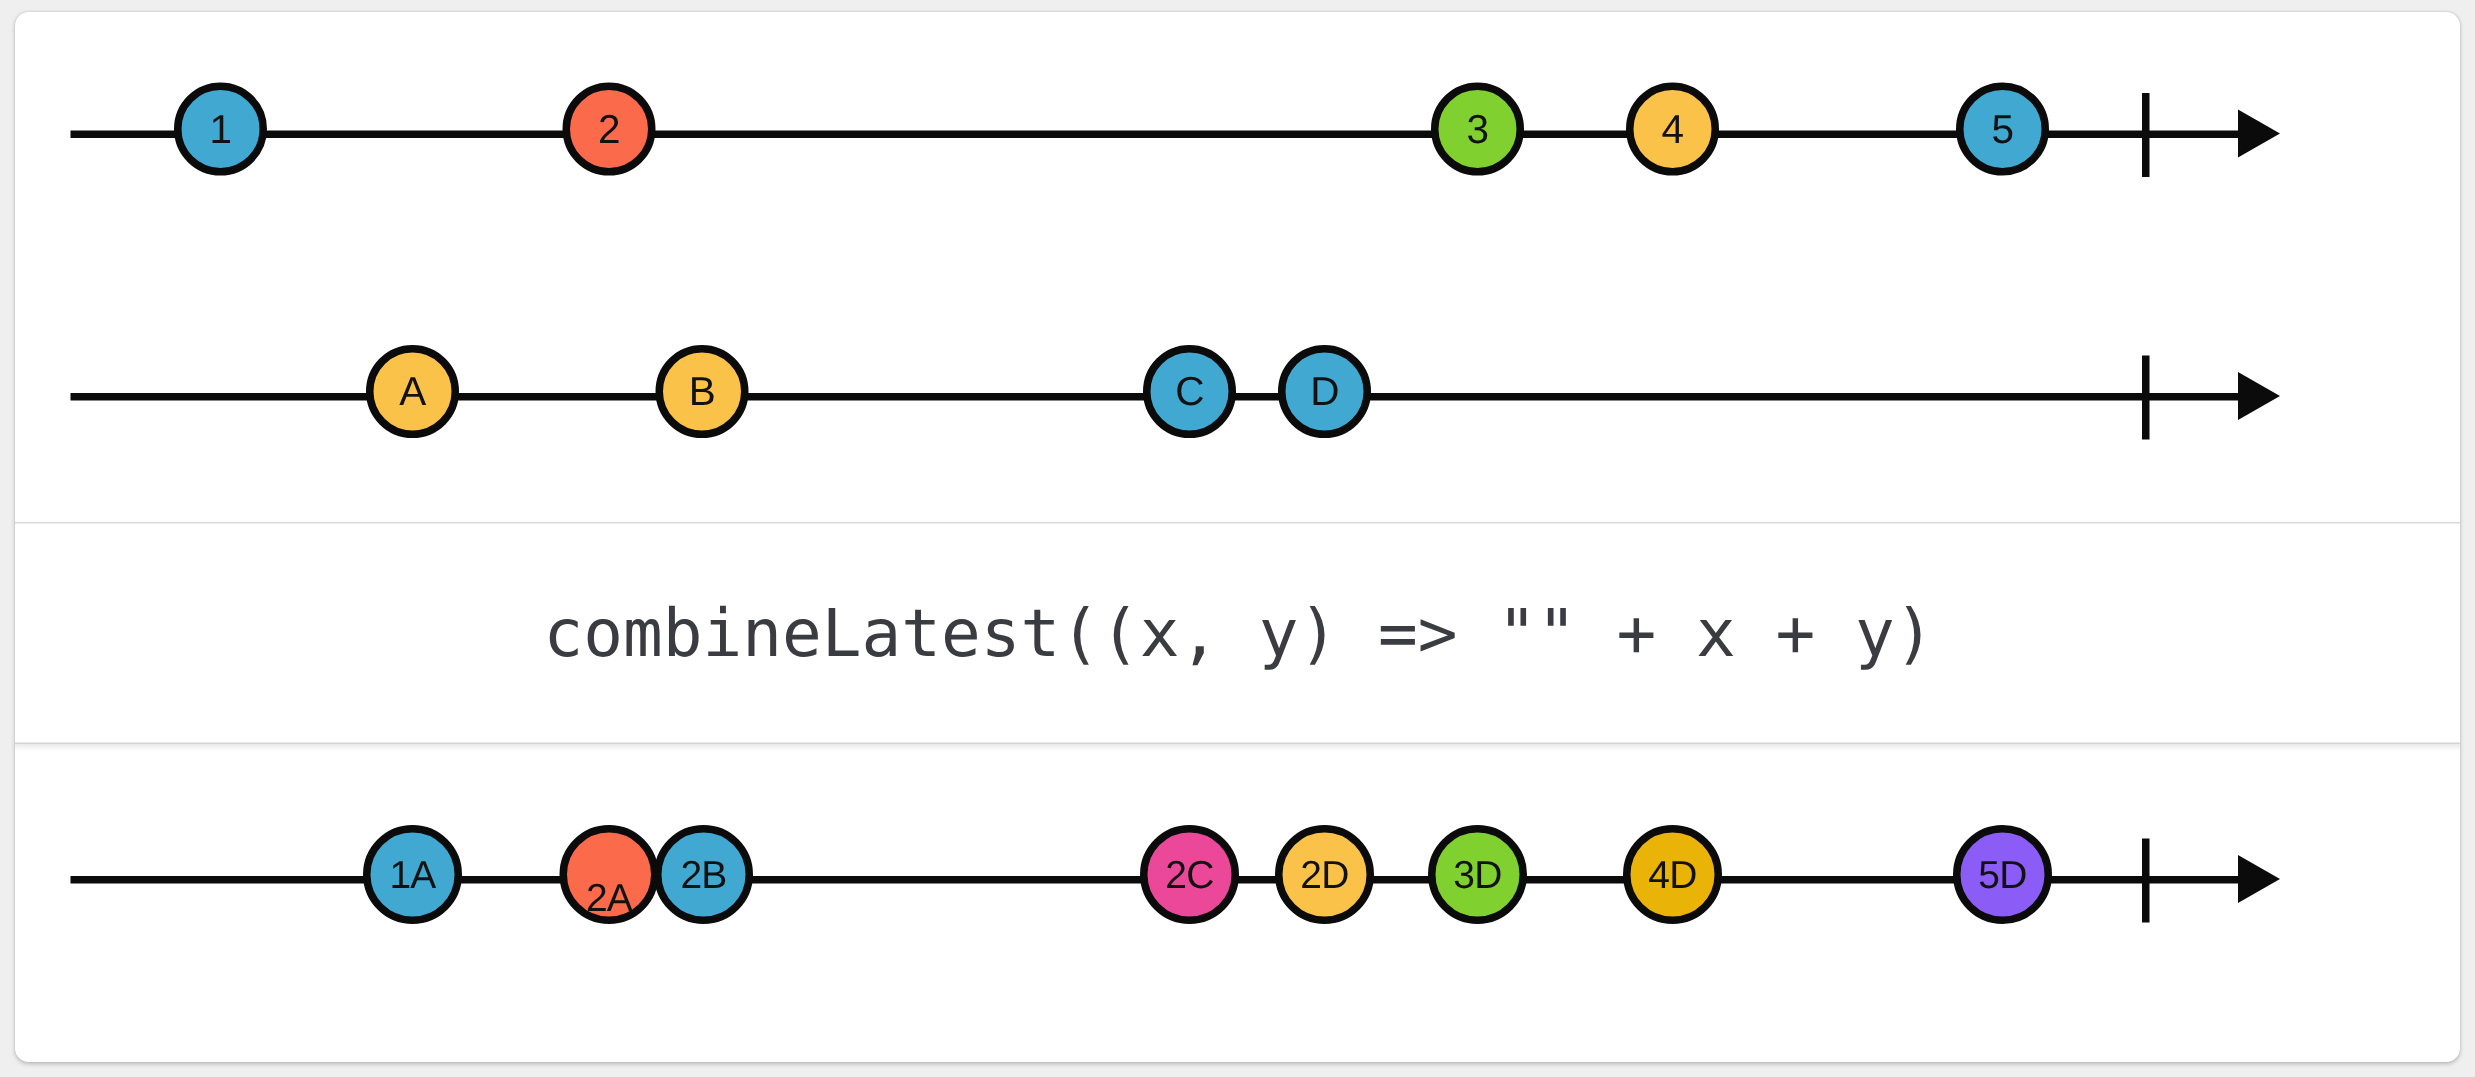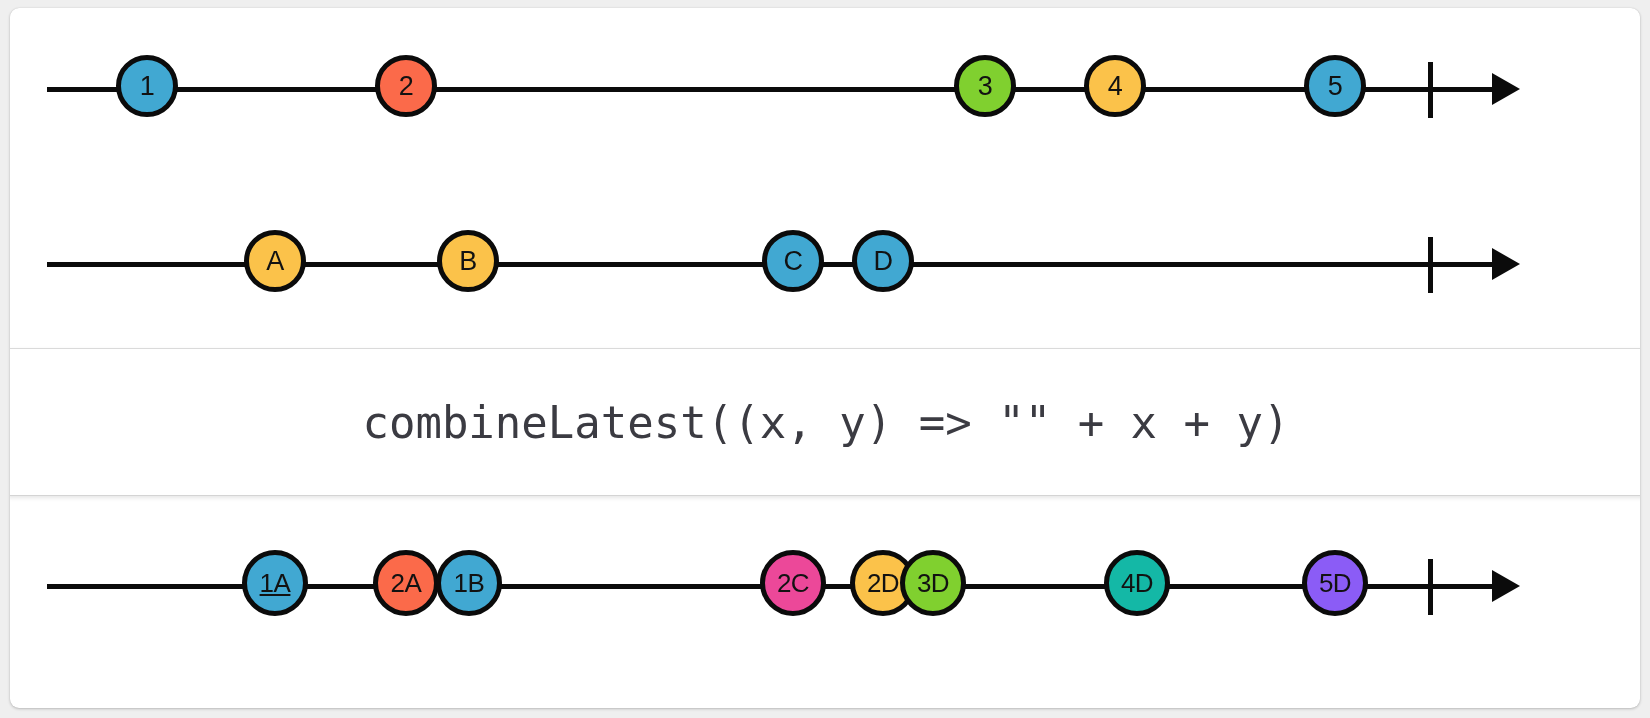--- a/index.html
+++ b/index.html
@@ -180,39 +180,39 @@
 
     <div class="operator-panel">
       <div class="operator-label">combineLatest((x, y) =&gt; "" + x + y)</div>
     </div>
 
     <div class="timeline tl-output">
       <div class="axis-line len-main"></div>
       <div class="complete-marker pos-main"></div>
       <div class="axis-arrow pos-main"></div>
       <div class="marbles-layer">
-          <div class="marble wide" style="left: 232px; background: rgb(65, 168, 210); text-decoration: underline;">
+          <div class="marble wide" style="left: 232px; background: rgb(65, 168, 210);">
             <span>1A</span>
           </div>
-          <div class="marble wide" style="left: 363px; background: rgb(251, 106, 74);">
+          <div class="marble wide" style="left: 363px; background: rgb(251, 106, 74); align-items: flex-end;">
             <span>2A</span>
           </div>
           <div class="marble wide" style="left: 426px; background: rgb(65, 168, 210);">
-            <span>1B</span>
+            <span>2B</span>
           </div>
           <div class="marble wide" style="left: 750px; background: #ec4899;">
             <span>2C</span>
           </div>
           <div class="marble wide" style="left: 840px; background: rgb(251, 194, 74);">
             <span>2D</span>
           </div>
-          <div class="marble wide" style="left: 890px; background: rgb(128, 208, 47);">
+          <div class="marble wide" style="left: 942px; background: rgb(128, 208, 47);">
             <span>3D</span>
           </div>
-          <div class="marble wide" style="left: 1094px; background: #14b8a6;">
+          <div class="marble wide" style="left: 1072px; background: #eab308;">
             <span>4D</span>
           </div>
           <div class="marble wide" style="left: 1292px; background: #8b5cf6;">
             <span>5D</span>
           </div>
         </div>
     </div>
 
   </div>
 </div>

